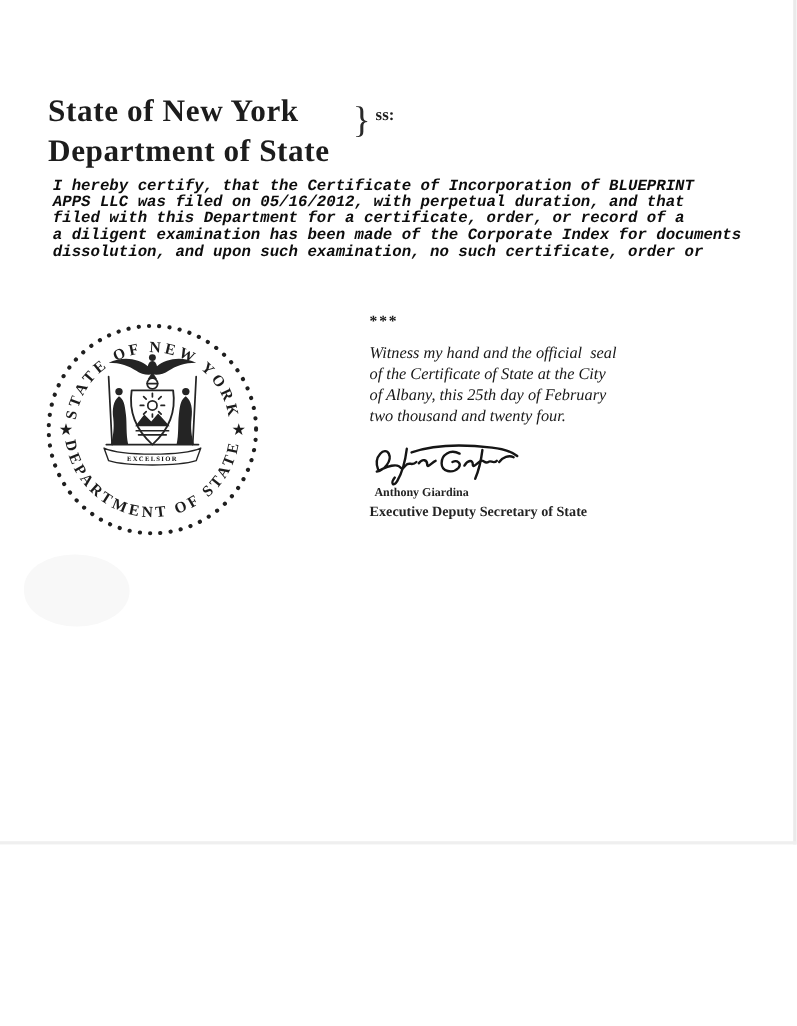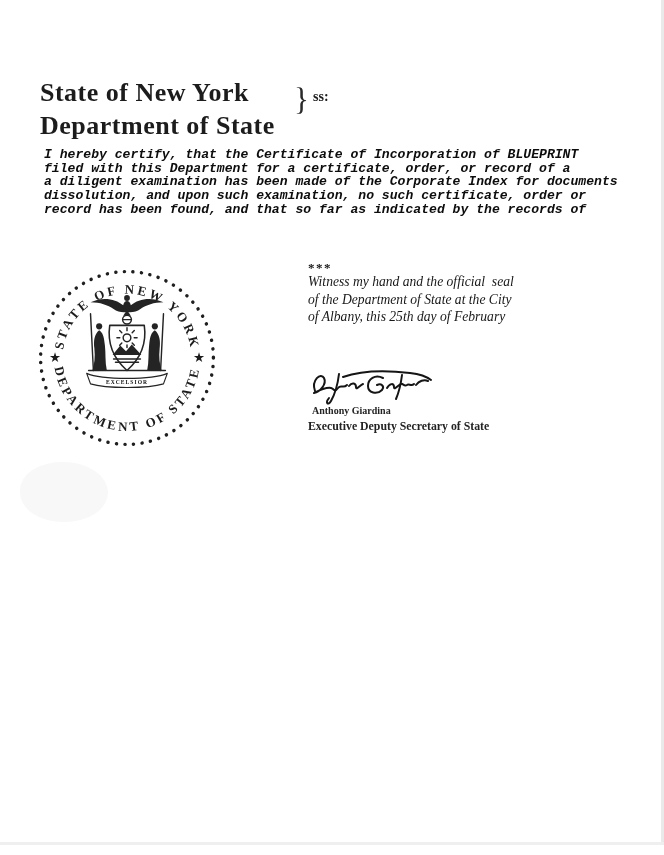--- a/index.html
+++ b/index.html
@@ -1,18 +1,18 @@
 <!DOCTYPE html>
 <html><head>
 <meta charset="utf-8">
 <style>
   html,body{margin:0;padding:0;background:#ffffff;}
   .page{
     position:relative;
-    width:664px;height:845px;
+    width:664px;height:704px;
     background:#ffffff;
     overflow:hidden;
     font-family:"Liberation Serif", serif;
     color:#1a1a1a;
   }
   
   .edge-right{position:absolute;right:0;top:0;width:3px;height:100%;background:#eaeaea;}
   .edge-bottom{position:absolute;left:0;bottom:0;width:100%;height:3px;background:#efefef;}
 
   
@@ -59,21 +59,21 @@
     font-family:"Liberation Serif", serif;font-weight:700;
     font-size:5.8px;letter-spacing:1.1px;fill:#111;
   }
 
   
   .stars{
     position:absolute;left:308px;top:260px;
     font-family:"Liberation Serif", serif;font-weight:700;
     font-size:13px;letter-spacing:1.5px;color:#171717;
   }
-  .witness{position:absolute;left:308px;top:273px;}
+  .witness{position:absolute;left:308px;top:285px;}
   .witness-line{
     font-family:"Liberation Serif", serif;font-style:italic;
     font-size:13.6px;line-height:17.5px;color:#181818;white-space:pre;
   }
   .signature{position:absolute;left:305px;top:368px;width:132px;height:38px;}
   .signature path{fill:none;stroke:#151515;stroke-width:2;stroke-linecap:round;stroke-linejoin:round;}
   .typed-name{
     position:absolute;left:312px;top:405px;
     font-family:"Liberation Serif", serif;font-weight:700;
     font-size:10px;color:#232323;white-space:pre;
@@ -97,24 +97,24 @@
 
   <div class="letterhead">
     <div class="lh-line">State of New York</div>
     <div class="lh-line">Department of State</div>
   </div>
   <div class="brace">}</div>
   <div class="ss">ss:</div>
 
   <div class="cert-body">
     <div class="cert-line">I hereby certify, that the Certificate of Incorporation of BLUEPRINT</div>
+    <div class="cert-line">APPS LLC was filed on 05/16/2012, with perpetual duration, and that</div>
     <div class="cert-line">filed with this Department for a certificate, order, or record of a</div>
     <div class="cert-line">a diligent examination has been made of the Corporate Index for documents</div>
     <div class="cert-line">dissolution, and upon such examination, no such certificate, order or</div>
-    <div class="cert-line">record has been found, and that so far as indicated by the records of</div>
   </div>
 
   <svg class="seal" viewBox="0 0 200 200">
     <circle class="ring" cx="100" cy="100" r="90"></circle>
 
     <path id="sealArcTop" class="arc" d="M 33,100 A 67,67 0 0 1 167,100"></path>
     <path id="sealArcBot" class="arc" d="M 24,100 A 76,76 0 0 0 176,100"></path>
 
     <text class="sealtxt">
       <textPath href="#sealArcTop" startOffset="50%" text-anchor="middle">STATE OF NEW YORK</textPath>
@@ -164,22 +164,23 @@
         <path class="banner" d="M58,116 C74,123 126,123 142,116 L138,127 C122,132 78,132 62,127 Z"></path>
         <text class="banner-txt" x="100" y="127" text-anchor="middle">EXCELSIOR</text>
       </g>
     </g>
   </svg>
 
   <div class="stars">***</div>
 
   <div class="witness">
     <div class="witness-line">Witness my hand and the official  seal</div>
-    <div class="witness-line">of the Department of State at the City</div>
+    <div class="witness-line">of the Certificate of State at the City</div>
     <div class="witness-line">of Albany, this 25th day of February</div>
+    <div class="witness-line">two thousand and twenty four.</div>
   </div>
 
   <svg class="signature" viewBox="0 0 132 38">
     <path d="M10,23 C6,12 16,4 19,10 C22,16 15,24 9,25 C15,22 21,19 26,20 C30,21 29,25 33,20 C36,16 38,21 42,17"></path>
     <path d="M34,6 C33,14 30,26 26,33 C23,38 20,35 24,30"></path>
     <path d="M44,18 C47,14 51,15 51,19 C51,23 55,17 58,16"></path>
     <path d="M78,10 C70,6 63,11 63,18 C63,25 72,27 77,22 C80,18 76,15 72,17"></path>
     <path d="M82,20 C85,15 89,15 89,19 C89,23 93,17 96,16 C98,15 99,19 102,17 C104,15 106,19 109,16"></path>
     <path d="M97,7 C96,15 94,24 91,31"></path>
     <path d="M111,17 C114,13 119,11 123,13"></path>

